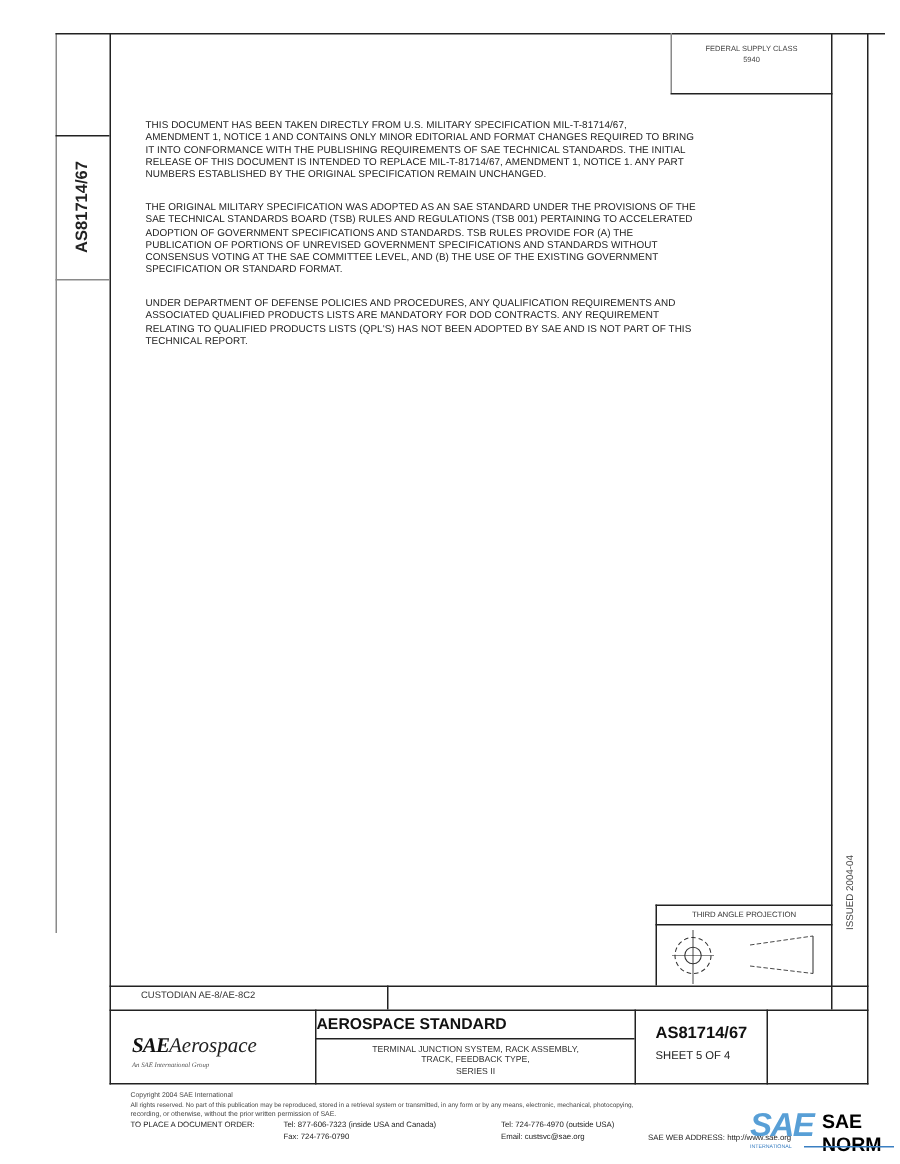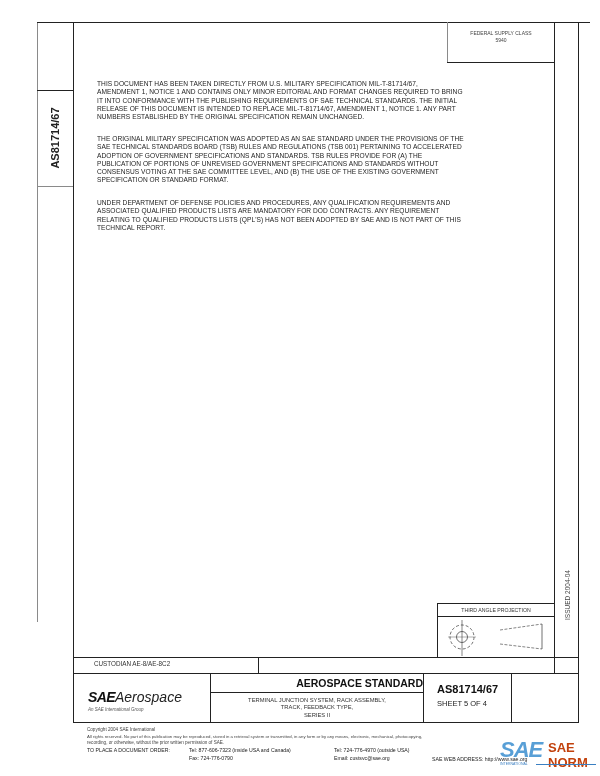--- a/index.html
+++ b/index.html
@@ -24,39 +24,39 @@
 
   .side-right { position: absolute; left: 556px; top: 545px; width: 22px; height: 100px; }
   .side-right span { position: absolute; left: 50%; top: 50%;
          transform: translate(-50%, -50%) rotate(-90deg); font-size: 6.5px; white-space: nowrap; color: #444; }
 
   .proj-label { position: absolute; left: 437px; top: 607px; width: 118px; text-align: center;
          font-size: 5.2px; color: #333; }
 
   .custodian { position: absolute; left: 94px; top: 660px; font-size: 6.3px; color: #333; }
 
-  .logo { position: absolute; left: 88px; top: 688px; width: 120px; }
+  .logo { position: absolute; left: 88px; top: 688px; width: 120px; font-family: Liberation Serif, serif; }
   .logo .sae { font-weight: bold; font-style: italic; font-size: 14px; letter-spacing: -0.6px; color: #111; }
   .logo .aero { font-style: italic; font-size: 14px; color: #222; }
   .logo .sub { font-size: 4.5px; color: #555; margin-top: 1px; font-style: italic; }
 
-  .std-title { position: absolute; left: 211px; top: 677px; width: 212px; text-align: right;
+  .std-title { position: absolute; left: 211px; top: 677px; width: 212px; text-align: left;
          font-weight: bold; font-size: 10.5px; color: #111; }
   .std-desc { position: absolute; left: 211px; top: 697px; width: 212px; text-align: center;
          font-size: 5.8px; line-height: 7.4px; color: #333; }
   .docnum { position: absolute; left: 437px; top: 683px; font-weight: bold; font-size: 11px; color: #111; }
   .sheet { position: absolute; left: 437px; top: 699px; font-size: 7.5px; color: #222; }
 
   .footer { position: absolute; left: 87px; font-size: 4.6px; color: #444; white-space: nowrap; }
   .order { position: absolute; font-size: 5.2px; color: #222; white-space: nowrap; }
 
   .wm { position: absolute; left: 500px; top: 737px; width: 100px; height: 36px; }
   .wm .big { position: absolute; left: 0; top: 0; font-weight: bold; font-style: italic;
              font-size: 22px; color: #3c8fd0; letter-spacing: -1px; opacity: 0.85; }
-  .wm .norm { position: absolute; left: 48px; top: 3px; font-weight: bold; font-size: 13px; color: #c2410c; }
+  .wm .norm { position: absolute; left: 48px; top: 3px; font-weight: bold; font-size: 13px; color: #000000; }
   .wm .intl { position: absolute; left: 0; top: 25px; font-size: 3.5px; color: #3a7fc2; }
   .wm .rule { position: absolute; left: 36px; top: 27px; width: 60px; height: 0.6px; background: #3a7fc2; }
   .webaddr { position: absolute; left: 432px; top: 756px; font-size: 5.2px; color: #222; white-space: nowrap; }
 </style>
 </head>
 <body>
 
 <div class="gline" style="left:37px; top:22px; width:1px; height:600px;"></div>
 <div class="line" style="left:37px; top:22px; width:553px; height:1px;"></div>
 <div class="line" style="left:73px; top:22px; width:1.3px; height:701px;"></div>

